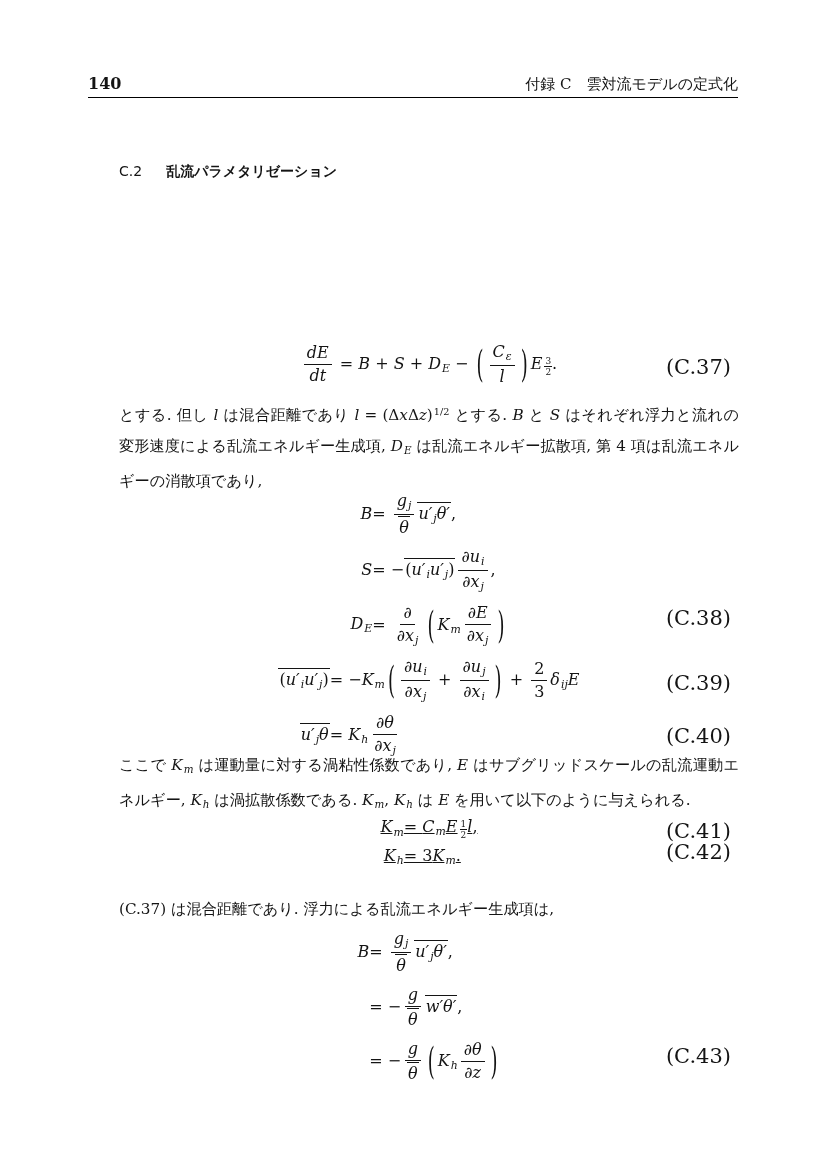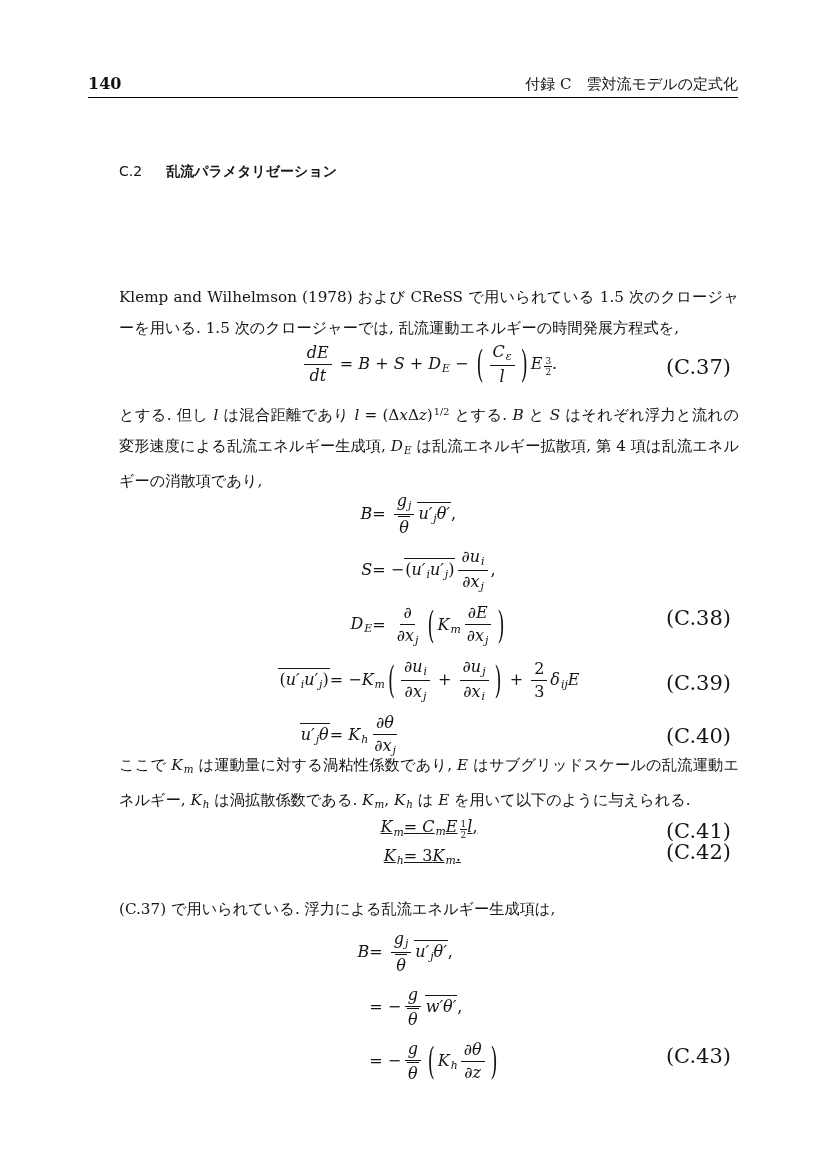--- a/index.html
+++ b/index.html
@@ -89,21 +89,20 @@
     <div class="hrule"></div>
   </div>
 
   <div class="content">
 
     <div class="blk sec">
       <span class="lab">C.2</span><span>乱流パラメタリゼーション</span>
     </div>
 
 
-    <div class="blk para p1"><span class="mr">Klemp and Wilhelmson (1978) および CReSS で用いられている 1.5 次のクロージャーを用いる. 1.5 次のクロージャーでは, 乱流運動エネルギーの時間発展方程式を,</span></div>
 
     <div class="blk eq" id="eq37">
       <div class="eqcenter"><span class="frac">
             <span class="fn"><span class="mi">dE</span></span>
             <span class="fd"><span class="mi">dt</span></span>
           </span><span class="mr"> = </span><span class="mi">B</span><span class="mr"> + </span><span class="mi">S</span><span class="mr"> + </span><span class="mi">D</span><span class="ms">E</span><span class="mr"> − </span><span class="bp">(</span><span class="frac">
             <span class="fn"><span class="mi">C</span><span class="ms">ε</span></span>
             <span class="fd"><span class="mi">l</span></span>
           </span><span class="bp">)</span><span class="mi">E</span><span class="uf">
             <span class="ufn">3</span>
@@ -177,21 +176,21 @@
                 <span class="ufd">2</span>
               </span><span class="mi">l</span><span class="mr">,</span></div>
           <div class="lhs"><span class="mi">K</span><span class="ms">h</span></div>
           <div class="rhs"><span class="mr"> = 3</span><span class="mi">K</span><span class="ms">m</span><span class="mr">.</span></div>
         </div>
       </div>
       <span class="eqnum num41">(C.41)</span>
       <span class="eqnum num42">(C.42)</span>
     </div>
 
-    <div class="blk para p5"><span class="mr">(C.37) で用いられている. 浮力による乱流エネルギー生成項は,</span></div>
+    <div class="blk para p5"><span class="mr">(C.37) は混合距離であり. 浮力による乱流エネルギー生成項は,</span></div>
 
     <div class="blk eq" id="eq43">
       <div class="eqflex">
         <div class="agrid">
           <div class="lhs"><span class="mi">B</span></div>
           <div class="rhs"><span class="mr"> = </span><span class="frac">
                 <span class="fn"><span class="mi">g</span><span class="ms">j</span></span>
                 <span class="fd"><span class="ov"><span class="mi">θ</span></span></span>
               </span><span class="ov"><span class="mi">u′</span><span class="ms">j</span><span class="mi">θ′</span></span><span class="mr">,</span></div>
           <div class="lhs"></div>

